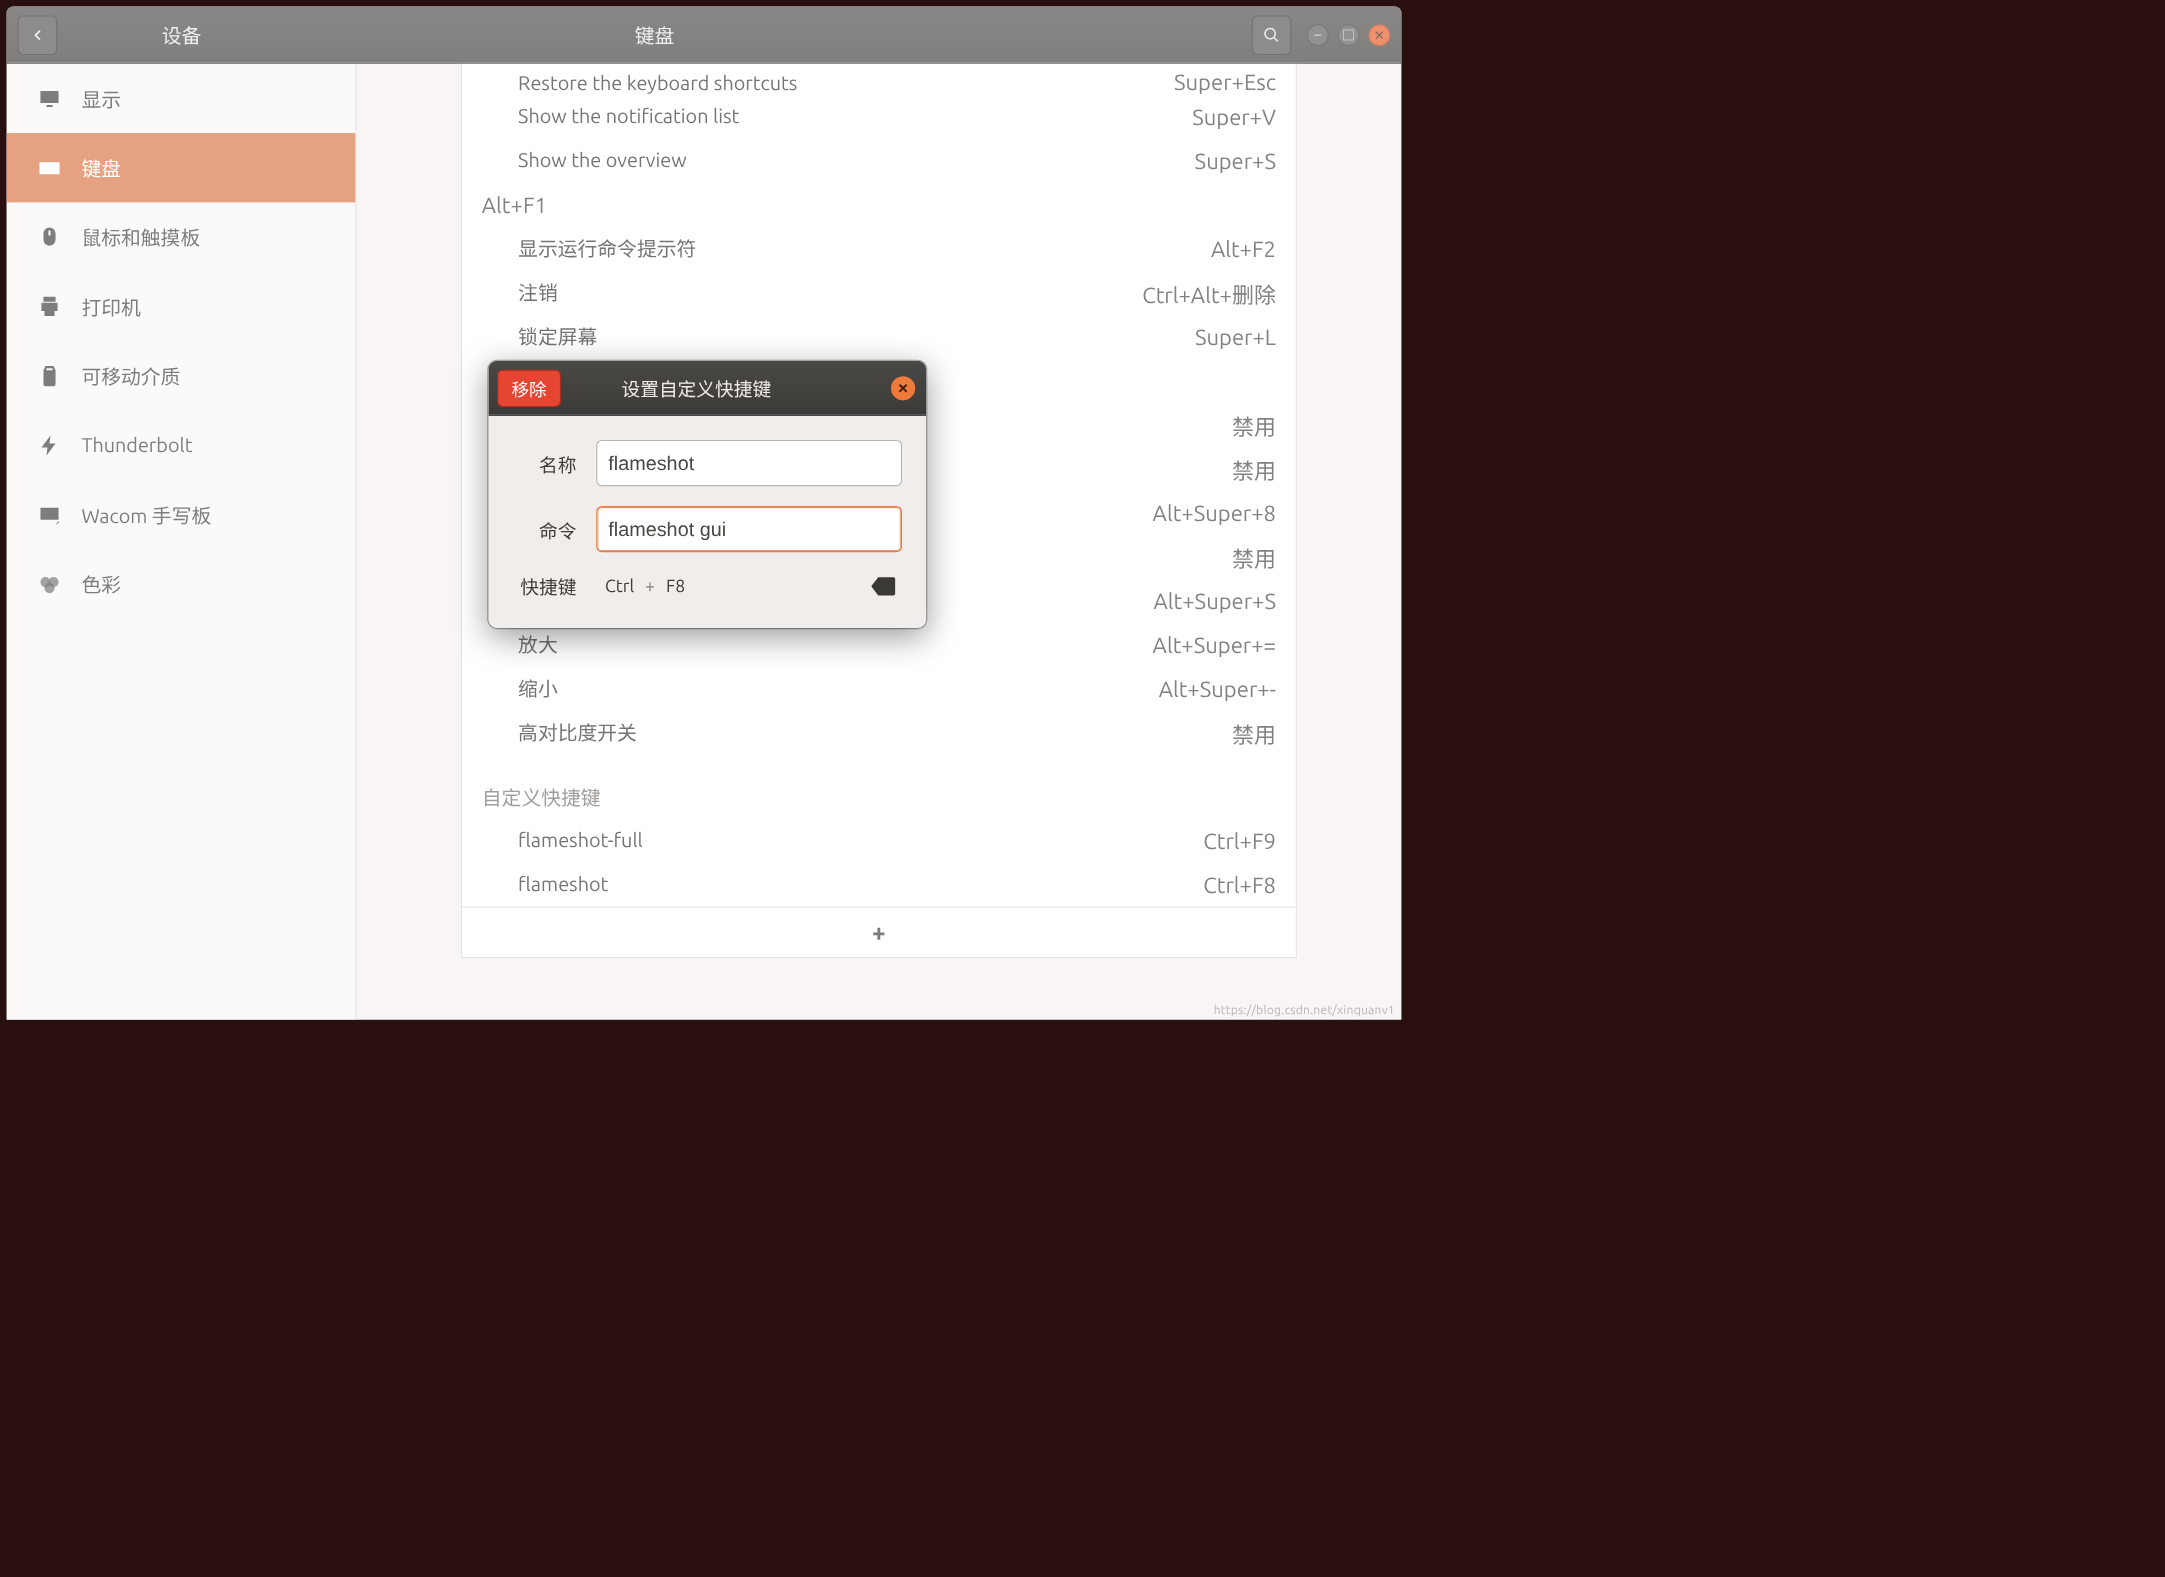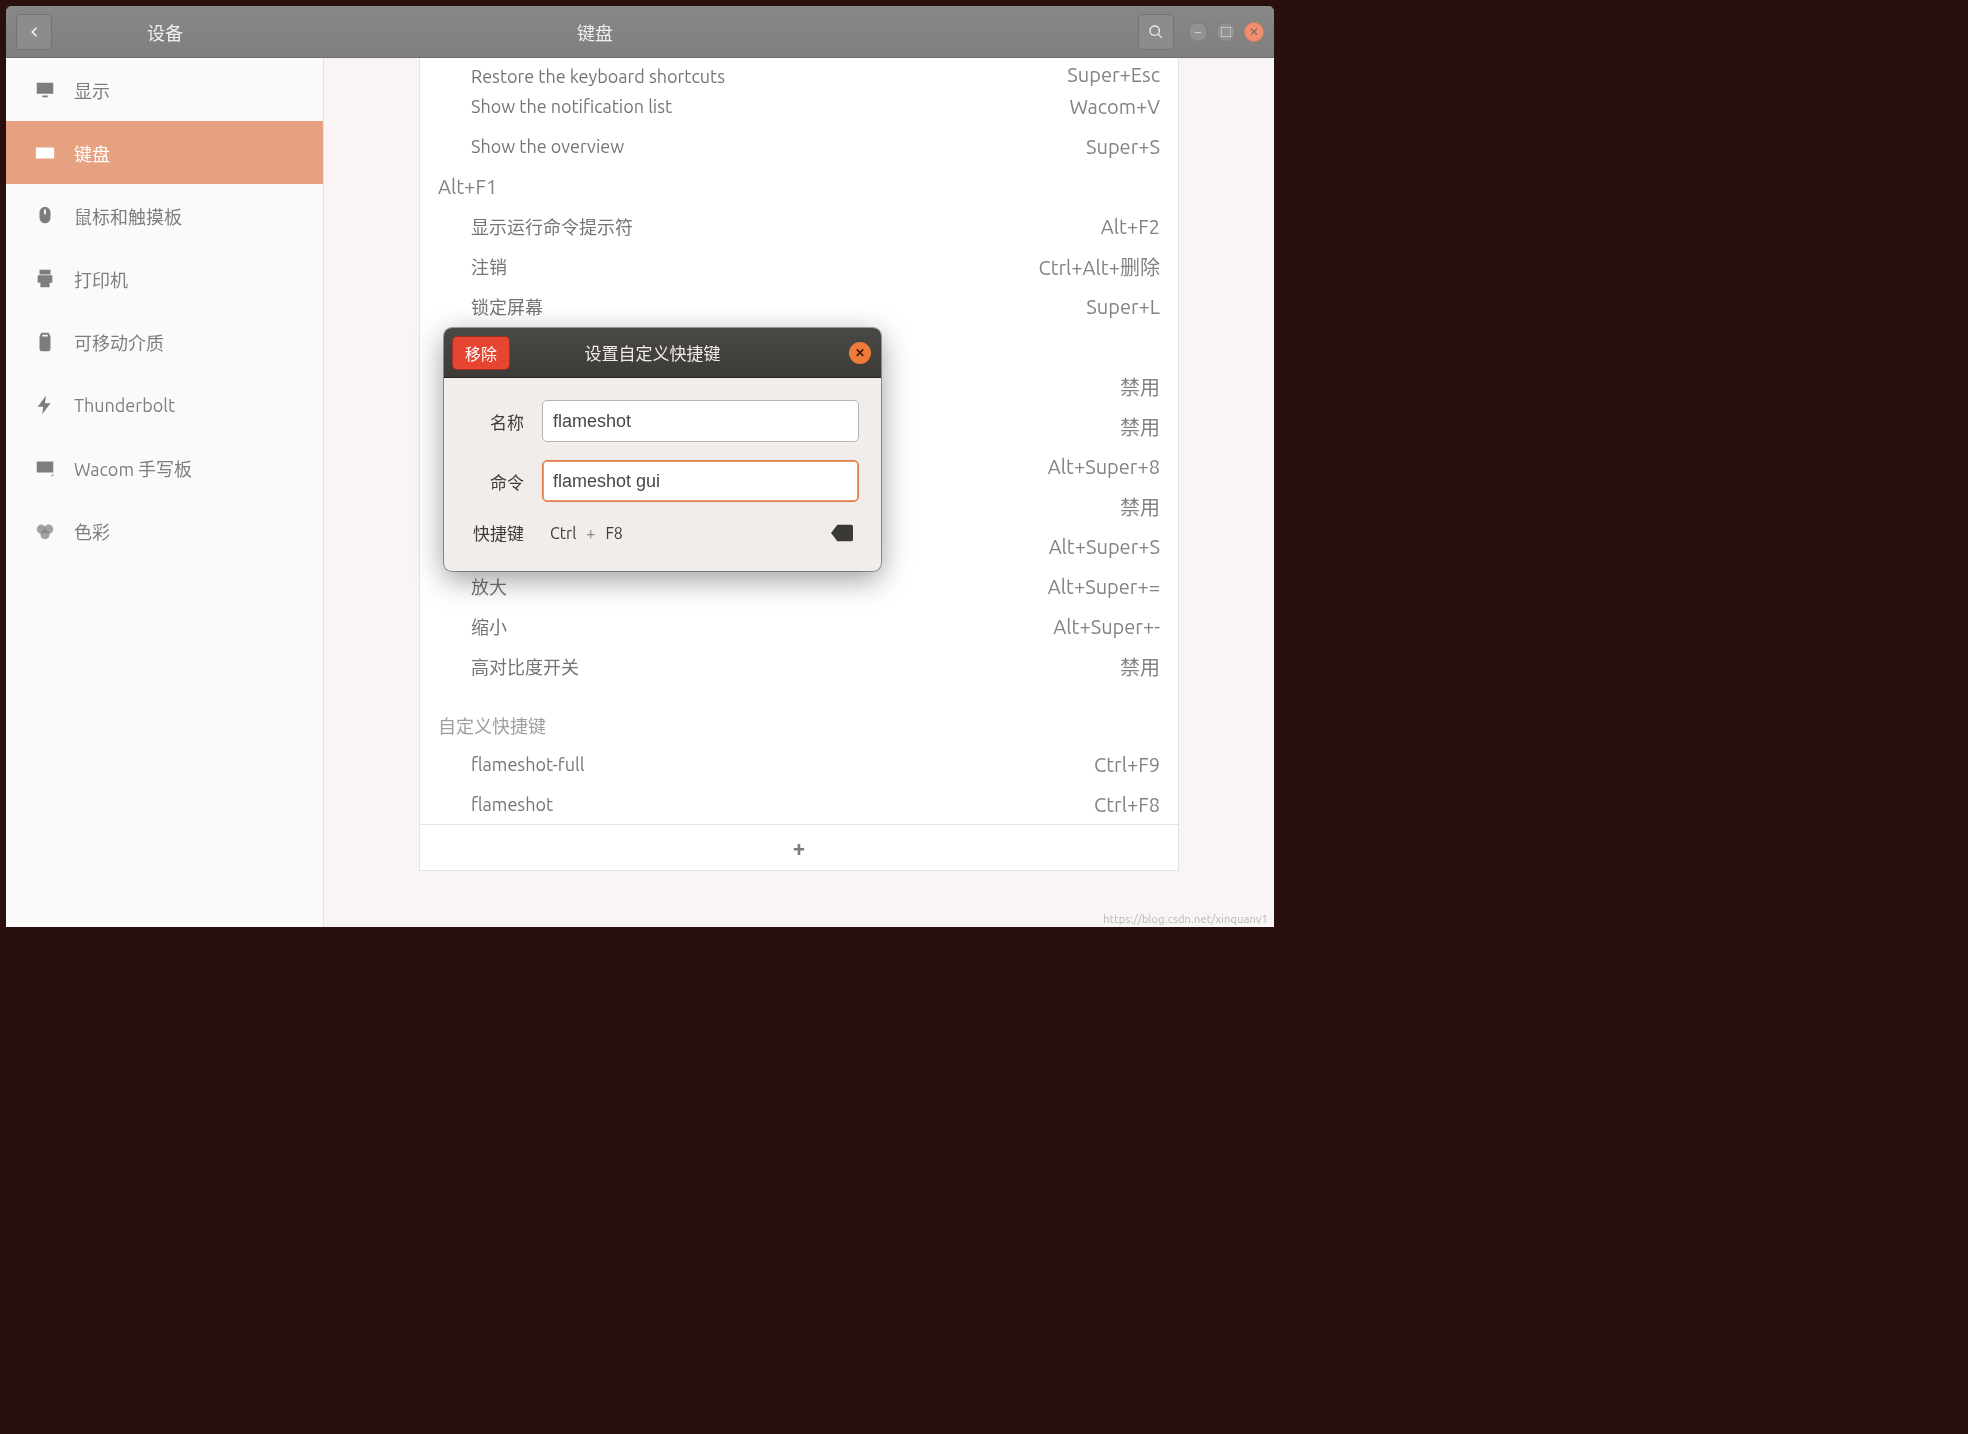--- a/index.html
+++ b/index.html
@@ -104,21 +104,21 @@
   }
   .scrim {
     position: absolute; inset: 0;
     background: rgba(255,255,255,0.35);
     pointer-events: none;
   }
   
   .dialog {
     position: absolute;
     left: 438px; top: 322px;
-    width: 437px;
+    width: 398px;
     background: #f1edea;
     border-radius: 8px;
     box-shadow: 0 8px 30px rgba(0,0,0,0.4), 0 0 0 1px rgba(0,0,0,0.35);
     overflow: hidden;
   }
   .dialog-header {
     height: 50px;
     background: linear-gradient(#4a4845, #3d3b38);
     border-bottom: 1px solid #222;
     display: flex; align-items: center;
@@ -259,21 +259,21 @@
     </div>
 
     <div class="main">
       <div class="shortcut-list" id="shortcut-list">
           <div class="row partial-top">
             <span class="label">Restore the keyboard shortcuts</span>
             <span class="keys">Super+Esc</span>
           </div>
           <div class="row">
             <span class="label">Show the notification list</span>
-            <span class="keys">Wacom+V</span>
+            <span class="keys">Super+V</span>
           </div>
           <div class="row">
             <span class="label">Show the overview</span>
             <span class="keys">Super+S</span>
           </div>
           <div class="row">
             <span class="keys">Alt+F1</span>
           </div>
           <div class="row">
             <span class="label">显示运行命令提示符</span>

